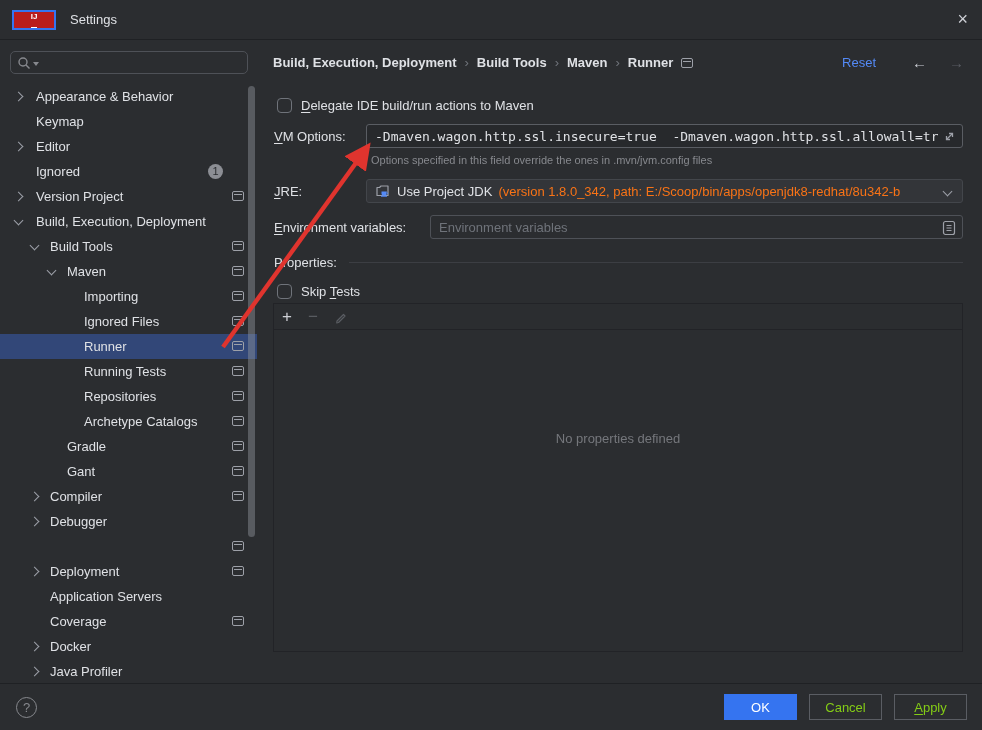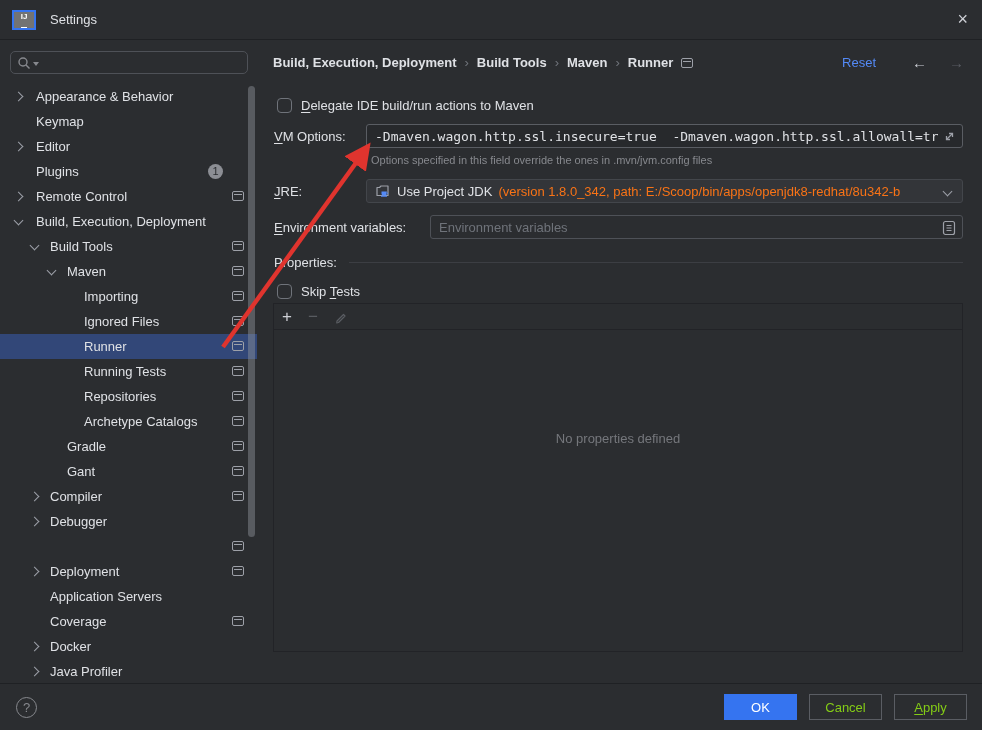--- a/index.html
+++ b/index.html
@@ -2,21 +2,21 @@
 <html style="--accent: #3574f0; --link: #548af7; --selection: #324778; --arrow-red: #e0342e;"><head>
 <meta charset="utf-8">
 <style>
   html,body{margin:0;padding:0;}
   body{width:982px;height:730px;position:relative;overflow:hidden;
        background:#2b2d30;color:#dfe1e5;
        font-family:"Liberation Sans",sans-serif;font-size:13px;}
   
   .titlebar{position:absolute;left:0;top:0;right:0;height:40px;box-sizing:border-box;
             border-bottom:1px solid #1f2124;display:flex;align-items:center;padding:0 12px;}
-  .logo{width:24px;height:20px;background:#737373;border:2px solid var(--accent);
+  .logo{width:44px;height:20px;background:#b91c1c;border:2px solid var(--accent);
         display:flex;justify-content:center;box-sizing:border-box;}
   .logo span{color:#fff;font-size:8px;font-weight:bold;border-bottom:1px solid #fff;line-height:9px;}
   .win-title{margin-left:14px;color:#dfe1e5;}
   .close-btn{position:absolute;right:14px;top:8px;font-size:18px;color:#ced0d6;cursor:default;line-height:22px;}
   
   .sidebar{position:absolute;left:0;top:40px;width:257px;bottom:47px;overflow:hidden;}
   .searchbox{position:absolute;left:10px;top:11px;width:238px;height:23px;box-sizing:border-box;
              border:1px solid #4e5157;border-radius:5px;display:flex;align-items:center;padding:0 6px;gap:2px;}
   .search-caret{width:0;height:0;border-left:3px solid transparent;border-right:3px solid transparent;
                 border-top:4px solid #87898e;margin-top:3px;}
@@ -115,26 +115,26 @@
       <span class="label">Appearance &amp; Behavior</span>
     </div>
     <div class="row lv0">
       <span class="label">Keymap</span>
     </div>
     <div class="row lv0">
       <span class="chev right"></span>
       <span class="label">Editor</span>
     </div>
     <div class="row lv0">
-      <span class="label">Plugins</span>
+      <span class="label">Ignored</span>
       <span class="badge">1</span>
     </div>
     <div class="row lv0">
       <span class="chev right"></span>
-      <span class="label">Remote Control</span>
+      <span class="label">Version Project</span>
       <span class="winicon"></span>
     </div>
     <div class="row lv0">
       <span class="chev down"></span>
       <span class="label">Build, Execution, Deployment</span>
     </div>
     <div class="row lv1">
       <span class="chev down"></span>
       <span class="label">Build Tools</span>
       <span class="winicon"></span>

